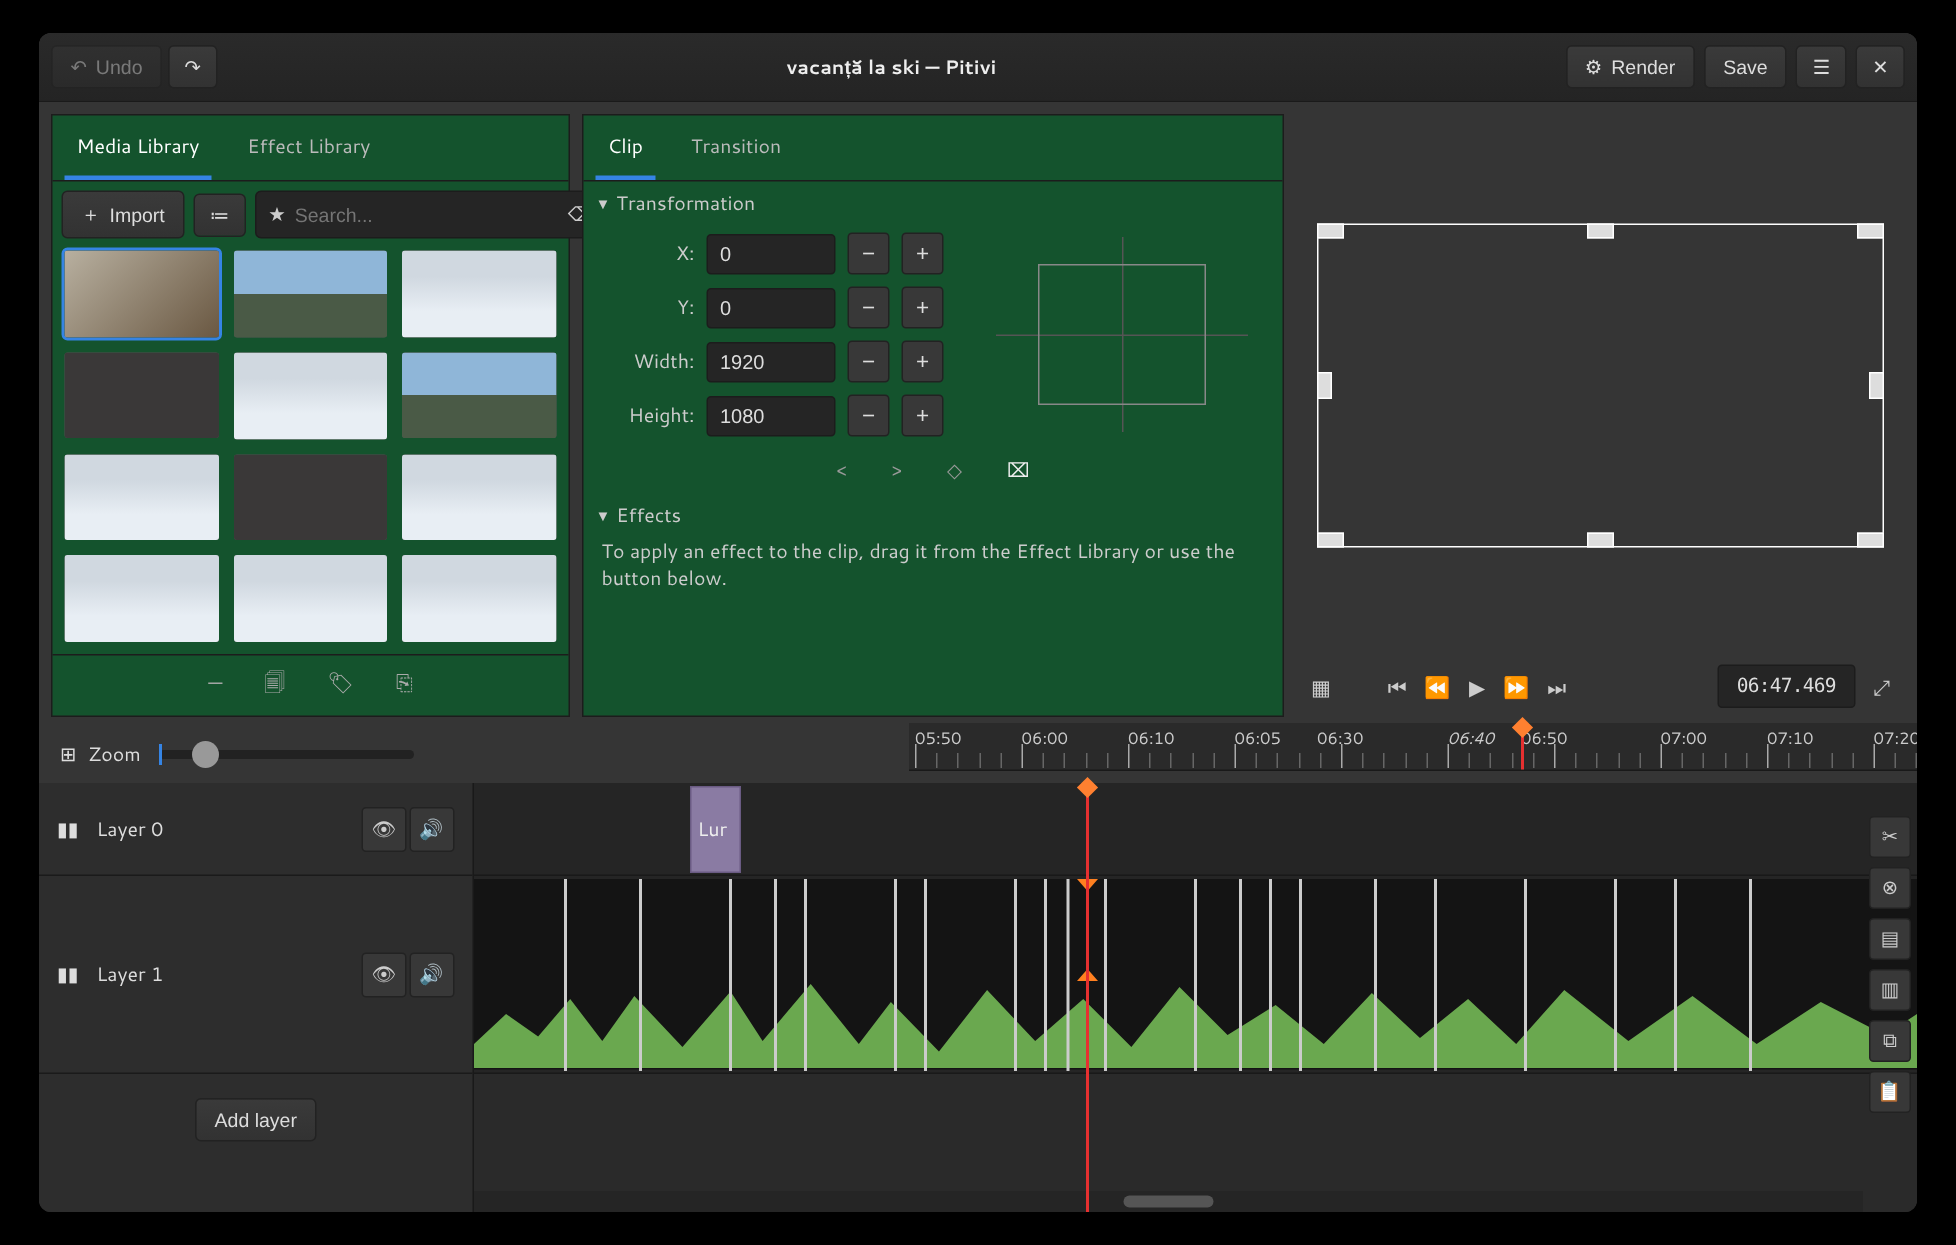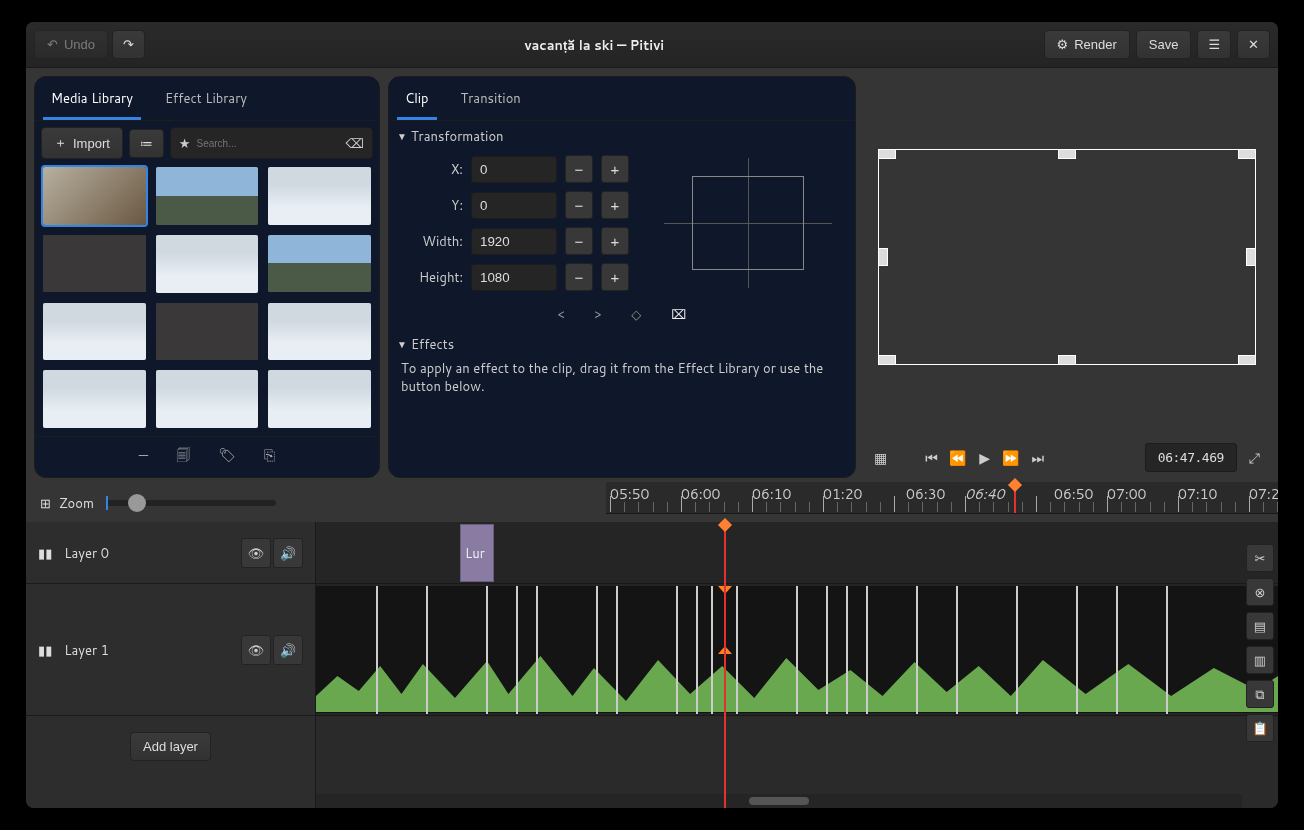--- a/index.html
+++ b/index.html
@@ -51,23 +51,23 @@
   color: #eee;
 }
 .titlebar-right { display: flex; gap: 6px; }
 .main {
   display: flex;
   height: 418px;
   padding: 8px;
   gap: 8px;
 }
 .panel {
-  background: #0f172a;
+  background: #14532d;
   border: 1px solid #1c1c1c;
-  border-radius: 12px;
+  border-radius: 0;
   display: flex;
   flex-direction: column;
 }
 .panel-left { width: 346px; }
 .panel-mid { width: 468px; }
 .panel-right { flex: 1; display: flex; flex-direction: column; }
 .tabs {
   display: flex;
   border-bottom: 1px solid #1c1c1c;
   padding: 4px 8px 0;
@@ -93,21 +93,21 @@
   background: #252525;
   border: 1px solid #1c1c1c;
   border-radius: 4px;
   padding: 6px 8px;
   color: #ccc;
   display: flex;
   align-items: center;
   gap: 6px;
 }
 .search input {
-  background: transparent; border: 0; color: #ccc; flex: 1; outline: none; font-size: 10px;
+  background: transparent; border: 0; color: #ccc; flex: 1; outline: none; font-size: 13px;
 }
 .thumbs {
   flex: 1;
   display: grid;
   grid-template-columns: repeat(3, 1fr);
   gap: 10px;
   padding: 2px 8px 8px;
 }
 .thumb {
   background: #555;
@@ -253,21 +253,21 @@
   width: 18px; height: 18px; border-radius: 50%;
   background: #999;
 }
 .ruler {
   position: relative;
   height: 32px;
   margin-left: 290px;
   background: #2a2a2a;
   border-bottom: 1px solid #191919;
 }
-.ruler-label { position: absolute; top: 2px; font-size: 14px; color: #ccc; }
+.ruler-label { position: absolute; top: 2px; font-size: 11px; color: #ccc; }
 .tick-major { position: absolute; top: 14px; width: 1px; height: 16px; background: #aaa; }
 .tick-minor { position: absolute; top: 20px; width: 1px; height: 10px; background: #666; }
 .playhead {
   position: absolute; top: 0; bottom: 0; width: 2px; background: #e63030;
   z-index: 5;
 }
 .playhead::before {
   content: ""; position: absolute; top: -2px; left: -4px;
   width: 10px; height: 10px; background: #ff8030;
   transform: rotate(45deg);
@@ -543,39 +543,39 @@
           <div class="tick-minor" style="left: 89.2px;"></div>
           <div class="tick-minor" style="left: 103.4px;"></div>
           <div class="tick-minor" style="left: 117.6px;"></div>
           <div class="tick-minor" style="left: 131.8px;"></div>
           <div class="ruler-label" style="left: 146px;">06:10</div>
           <div class="tick-major" style="left: 146px;"></div>
           <div class="tick-minor" style="left: 160.2px;"></div>
           <div class="tick-minor" style="left: 174.4px;"></div>
           <div class="tick-minor" style="left: 188.6px;"></div>
           <div class="tick-minor" style="left: 202.8px;"></div>
-          <div class="ruler-label" style="left: 217px;">01:20</div>
+          <div class="ruler-label" style="left: 217px;">06:05</div>
           <div class="tick-major" style="left: 217px;"></div>
           <div class="tick-minor" style="left: 231.2px;"></div>
           <div class="tick-minor" style="left: 245.4px;"></div>
           <div class="tick-minor" style="left: 259.6px;"></div>
           <div class="tick-minor" style="left: 273.8px;"></div>
-          <div class="ruler-label" style="left: 300px;">06:30</div>
+          <div class="ruler-label" style="left: 272px;">06:30</div>
           <div class="tick-major" style="left: 288px;"></div>
           <div class="tick-minor" style="left: 302.2px;"></div>
           <div class="tick-minor" style="left: 316.4px;"></div>
           <div class="tick-minor" style="left: 330.6px;"></div>
           <div class="tick-minor" style="left: 344.8px;"></div>
           <div class="ruler-label" style="left: 359px; font-style: italic;">06:40</div>
           <div class="tick-major" style="left: 359px;"></div>
           <div class="tick-minor" style="left: 373.2px;"></div>
           <div class="tick-minor" style="left: 387.4px;"></div>
           <div class="tick-minor" style="left: 401.6px;"></div>
           <div class="tick-minor" style="left: 415.8px;"></div>
-          <div class="ruler-label" style="left: 448px; text-align: right;">06:50</div>
+          <div class="ruler-label" style="left: 408px; text-align: right;">06:50</div>
           <div class="tick-major" style="left: 430px;"></div>
           <div class="tick-minor" style="left: 444.2px;"></div>
           <div class="tick-minor" style="left: 458.4px;"></div>
           <div class="tick-minor" style="left: 472.6px;"></div>
           <div class="tick-minor" style="left: 486.8px;"></div>
           <div class="ruler-label" style="left: 501px;">07:00</div>
           <div class="tick-major" style="left: 501px;"></div>
           <div class="tick-minor" style="left: 515.2px;"></div>
           <div class="tick-minor" style="left: 529.4px;"></div>
           <div class="tick-minor" style="left: 543.6px;"></div>

